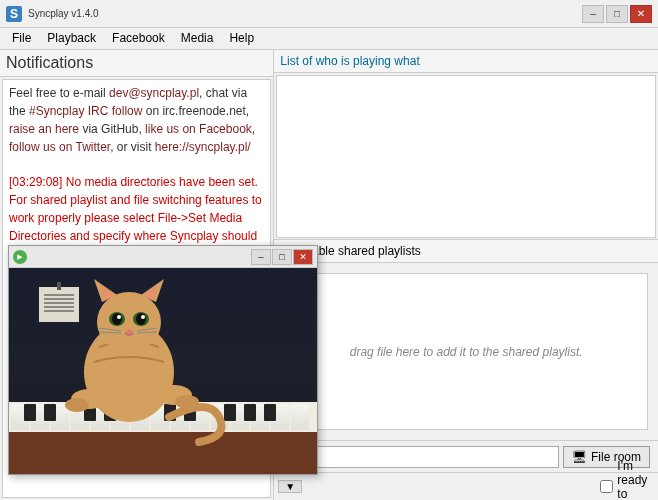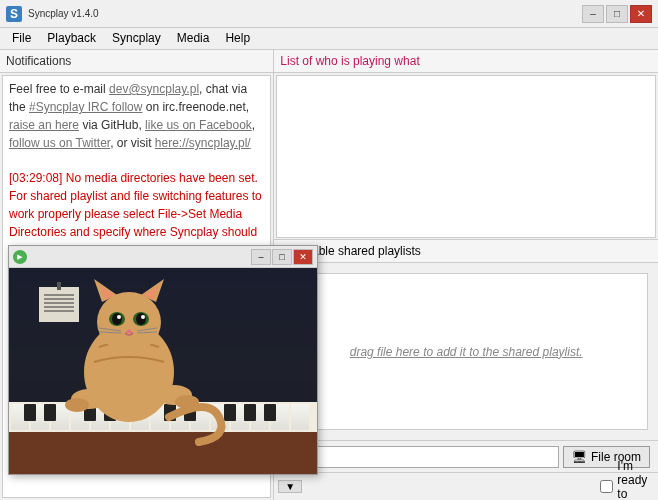--- a/index.html
+++ b/index.html
@@ -70,38 +70,38 @@
       width: 320px;
       display: flex;
       flex-direction: column;
       border-right: 1px solid #ccc;
       position: relative;
     }
 
     .notifications-header {
       padding: 4px 6px;
       font-weight: normal;
-      font-size: 12px;
+      font-size: 16px;
       color: #333;
       border-bottom: 1px solid #ccc;
       background: #f5f5f5;
     }
 
     .notifications-body {
       flex: 1;
       overflow: hidden;
       padding: 4px 6px;
       background: white;
       border: 1px solid #ccc;
       margin: 2px;
       font-size: 11px;
       line-height: 1.5;
       color: #333;
     }
-    .notifications-body a { color: #737373; text-decoration: underline; cursor: pointer; }
+    .notifications-body a { color: #7f1d1d; cursor: pointer; }
     .notifications-body .error { color: #cc0000; }
 
     
     .video-window {
       position: absolute;
       left: 8px;
       top: 195px;
       width: 310px;
       height: 230px;
       background: #f0f0f0;
@@ -154,21 +154,21 @@
       flex-direction: column;
     }
 
     .right-top {
       flex: 1;
       border-bottom: 1px solid #ccc;
     }
     .section-header {
       padding: 4px 6px;
       font-size: 12px;
-      color: #be185d;
+      color: #0369a1;
       border-bottom: 1px solid #ccc;
       background: #f5f5f5;
     }
     .section-body {
       background: white;
       border: 1px solid #ccc;
       margin: 2px;
       height: calc(100% - 26px);
     }
 
@@ -193,21 +193,20 @@
       flex: 1;
       background: white;
       border: 1px solid #ccc;
       margin: 10px;
       display: flex;
       align-items: center;
       justify-content: center;
       color: #888;
       font-size: 11px;
       font-style: italic;
-      text-decoration: underline;
     }
 
     
     .bottom-bar {
       height: 32px;
       display: flex;
       align-items: center;
       border-top: 1px solid #ccc;
       background: #f0f0f0;
       padding: 0 4px;
@@ -290,21 +289,21 @@
   <div class="title-bar-controls">
     <div class="title-btn">–</div>
     <div class="title-btn">□</div>
     <div class="title-btn close">✕</div>
   </div>
 </div>
 
 <div class="menu-bar">
   <div class="menu-item">File</div>
   <div class="menu-item">Playback</div>
-  <div class="menu-item">Syncplay</div>
+  <div class="menu-item">Facebook</div>
   <div class="menu-item">Media</div>
   <div class="menu-item">Help</div>
 </div>
 
 <div class="main-layout">
 
   <div class="left-panel">
     <div class="notifications-header">Notifications</div>
     <div class="notifications-body">
       <p>Feel free to e-mail <a>dev@syncplay.pl</a>, chat via the <a>#Syncplay IRC follow</a> on irc.freenode.net, <a>raise an here</a> via GitHub, <a>like us on Facebook</a>, <a>follow us on Twitter</a>, or visit <a>here://syncplay.pl/</a></p>

